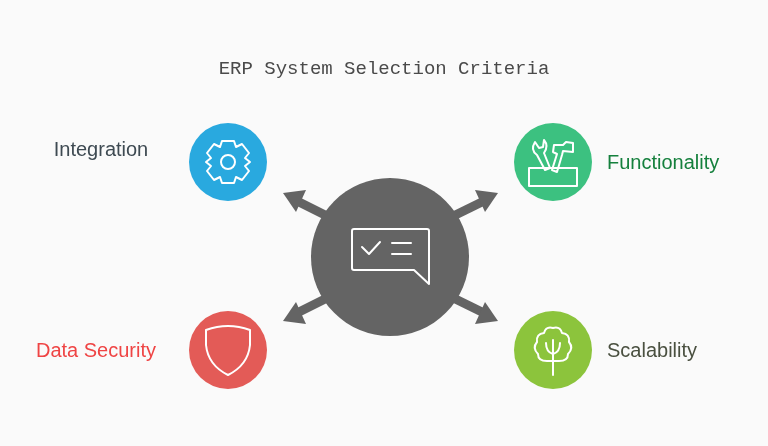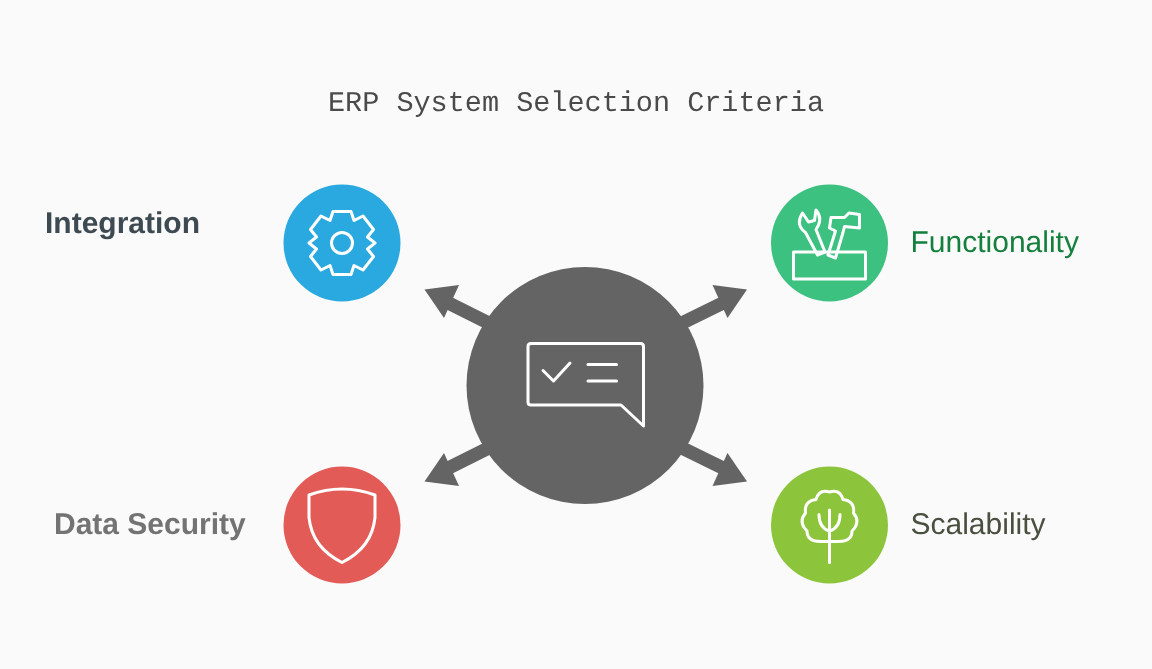--- a/index.html
+++ b/index.html
@@ -1,20 +1,20 @@
 <!DOCTYPE html>
 <html><head>
 <meta charset="utf-8">
 <style>
   html, body { margin:0; padding:0; }
   body { width:768px; height:446px; background:#fafafa; position:relative; overflow:hidden; font-family:"Liberation Sans", sans-serif; }
   .title { position:absolute; left:0; width:768px; top:58px; text-align:center; font-size:19px; color:#4a4a4a;font-family:Liberation Mono, monospace; }
   svg.diagram { position:absolute; left:0; top:0; }
   .label { position:absolute; font-size:20px; line-height:26px; }
-  .label.right-align { text-align:left;font-weight:bold; }
+  .label.right-align { text-align:center; }
 </style>
 </head>
 <body>
 
 <div class="title">ERP System Selection Criteria</div>
 
 <svg class="diagram" width="768" height="446" viewBox="0 0 768 446">
 
   <g fill="#646464" stroke="#646464">
     <g>
@@ -77,15 +77,15 @@
     </g>
   </g>
 </svg>
 
 <div class="label right-align" style="left:30px; top:136px; width:142px; color:#3e4a52;">
   <div>Integration</div>
 </div>
 
 <div class="label" style="left:607px; top:149px; color:#15803d;">Functionality</div>
 
-<div class="label right-align" style="left:36px; top:337px; width:152px; color:#737373;">Data Security</div>
+<div class="label right-align" style="left:20px; top:337px; width:152px; color:#ef4444;">Data Security</div>
 
 <div class="label" style="left:607px; top:337px; color:#4a5040;">Scalability</div>
 
 </body></html>

